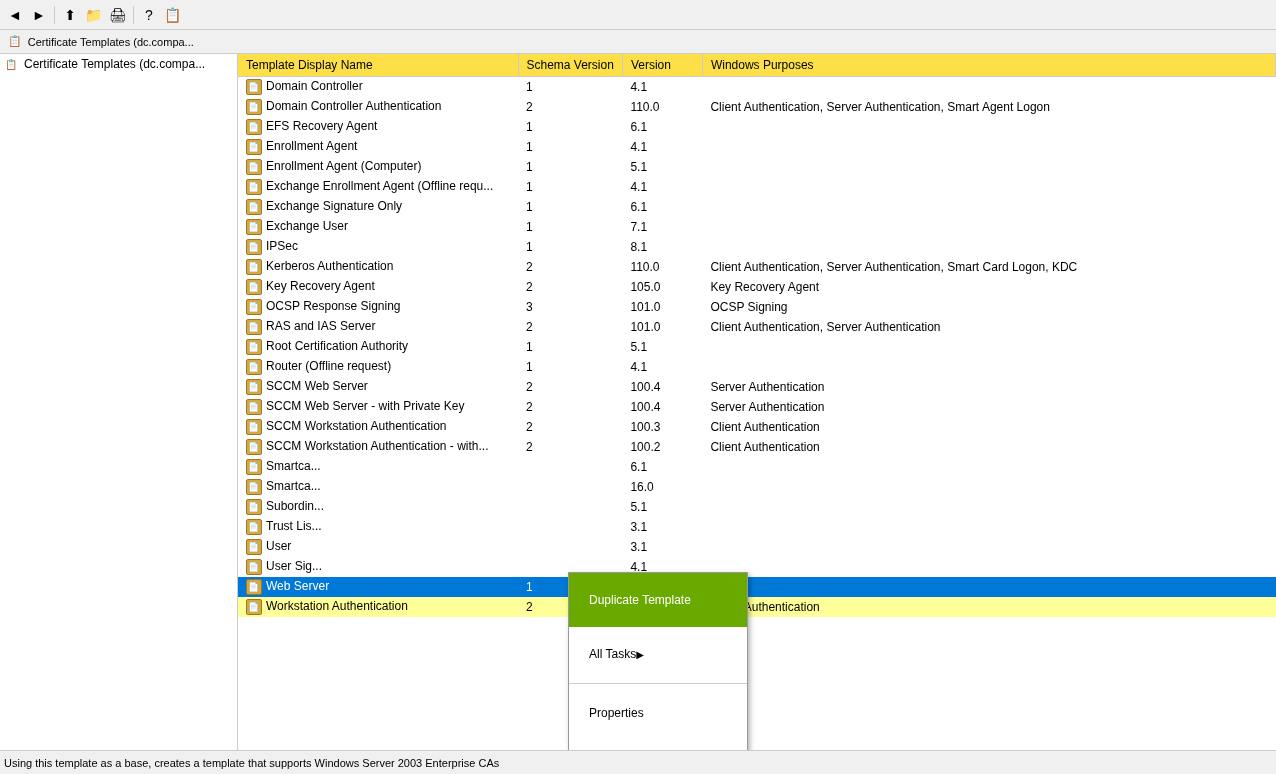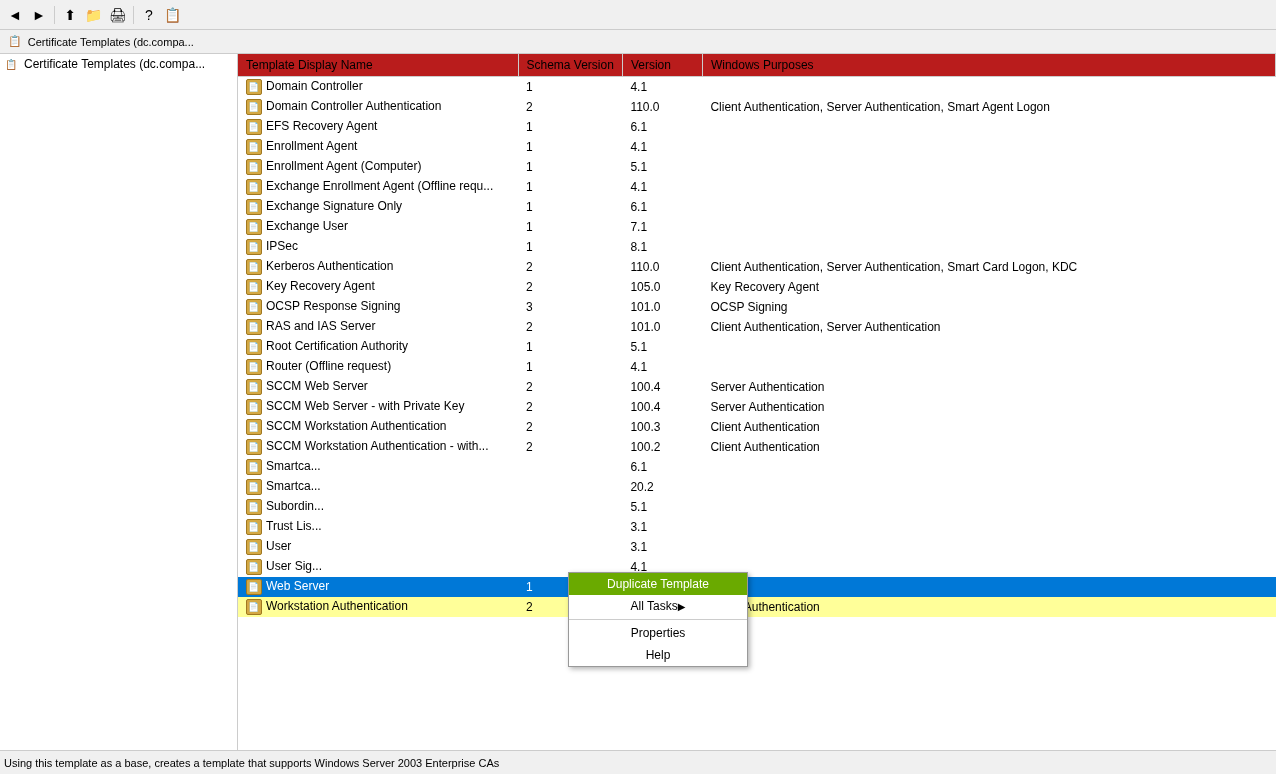--- a/index.html
+++ b/index.html
@@ -81,21 +81,21 @@
       position: relative;
     }
 
     
     .cert-table {
       width: 100%;
       border-collapse: collapse;
       min-width: 900px;
     }
     .cert-table thead th {
-      background: #b91c1c;
+      background: #fde047;
       border-bottom: 1px solid #ccc;
       border-right: 1px solid #ccc;
       padding: 4px 8px;
       text-align: left;
       font-weight: normal;
       position: sticky;
       top: 0;
       z-index: 10;
       white-space: nowrap;
       cursor: pointer;
@@ -139,25 +139,25 @@
       position: absolute;
       left: 330px;
       top: 518px;
       background: white;
       border: 1px solid #999;
       box-shadow: 2px 2px 5px rgba(0,0,0,0.3);
       z-index: 100;
       min-width: 180px;
     }
     .context-menu-item {
-      padding: 4px 20px;
+      padding: 20px 20px;
       cursor: pointer;
       display: flex;
       align-items: center;
-      justify-content: center;
+      justify-content: flex-start;
       white-space: nowrap;
     }
     .context-menu-item.active {
       background: #6aaa00;
       color: white;
     }
     .context-menu-separator {
       height: 1px;
       background: #ccc;
       margin: 2px 0;
@@ -355,21 +355,21 @@
           </tr>
           <tr>
             <td><span class="row-icon" style="background: rgb(212, 168, 67); font-size: 9px;">📄</span>Smartca...</td>
             <td></td>
             <td>6.1</td>
             <td></td>
           </tr>
           <tr>
             <td><span class="row-icon" style="background: rgb(212, 168, 67); font-size: 9px;">📄</span>Smartca...</td>
             <td></td>
-            <td>20.2</td>
+            <td>16.0</td>
             <td></td>
           </tr>
           <tr>
             <td><span class="row-icon" style="background: rgb(212, 168, 67); font-size: 9px;">📄</span>Subordin...</td>
             <td></td>
             <td>5.1</td>
             <td></td>
           </tr>
           <tr>
             <td><span class="row-icon" style="background: rgb(212, 168, 67); font-size: 9px;">📄</span>Trust Lis...</td>

